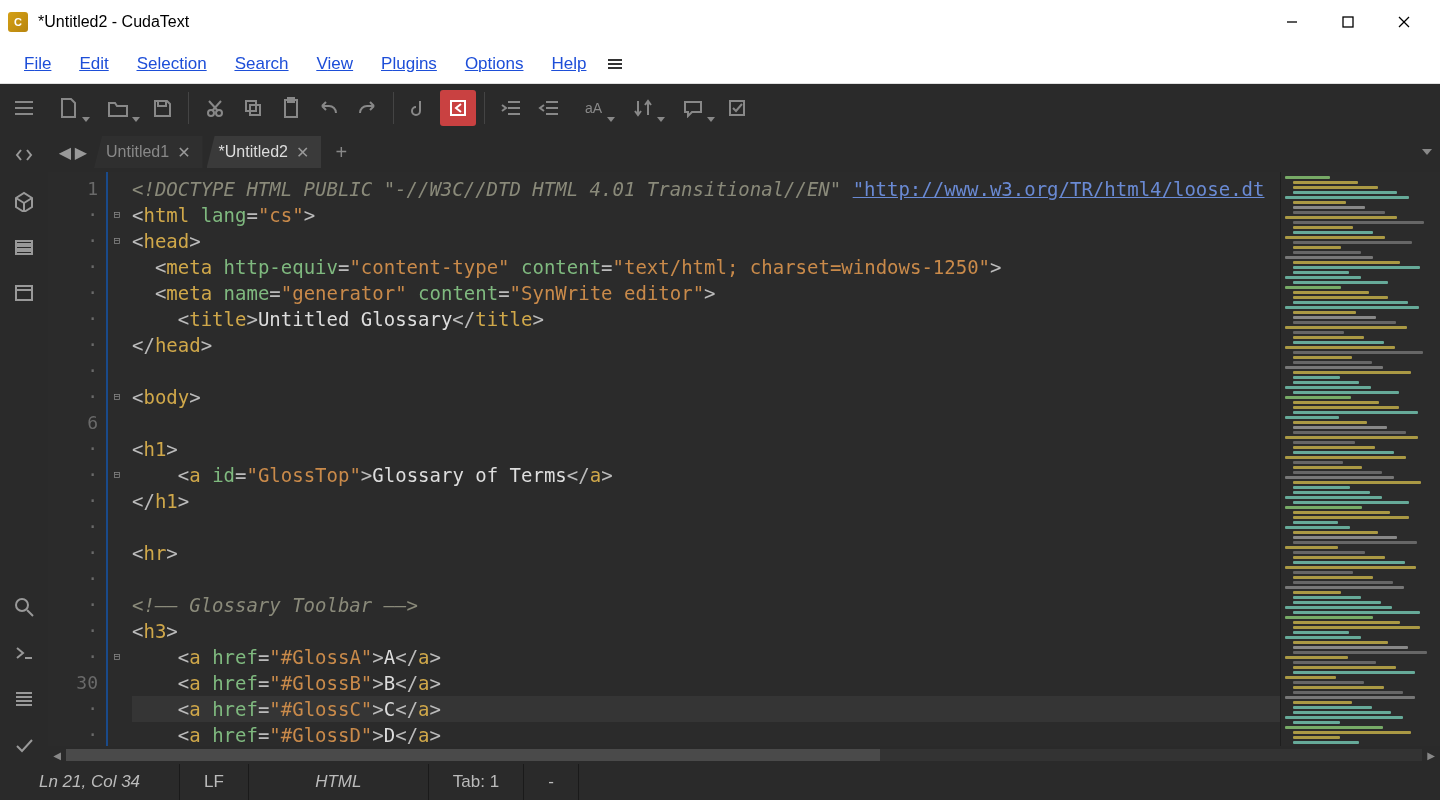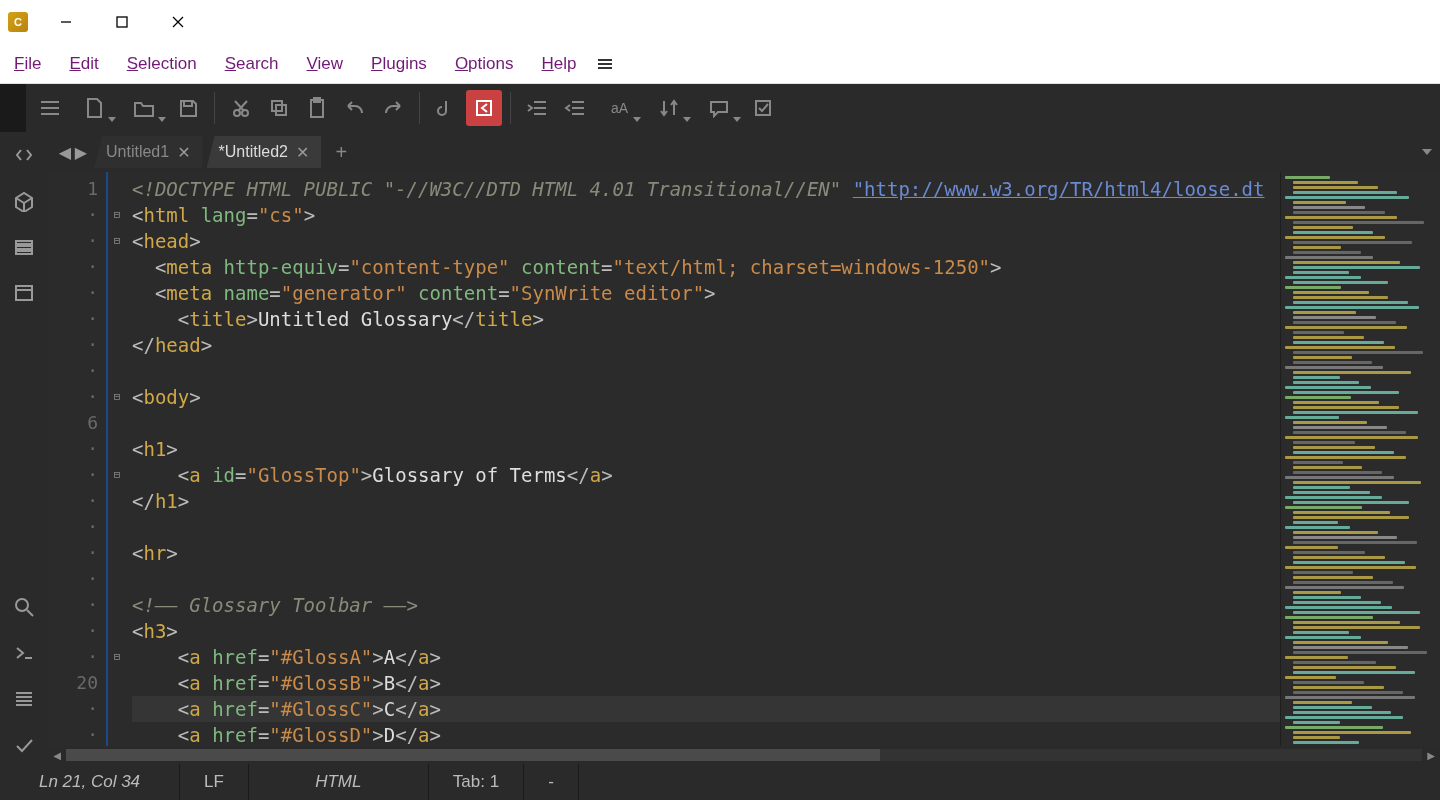--- a/index.html
+++ b/index.html
@@ -7,27 +7,27 @@
 
 
 .titlebar { height: 44px; background: #fff; color: #000; display: flex; align-items: center; padding: 0 8px; }
 .titlebar .app-icon { width: 20px; height: 20px; background: linear-gradient(135deg, #d4a015, #b8850f); border-radius: 3px; margin-right: 10px; display: flex; align-items: center; justify-content: center; font-size: 11px; color: #fff; font-weight: bold; }
 .titlebar .title { font-size: 16px; flex: 1; }
 .titlebar .win-controls { display: flex; }
 .titlebar .win-btn { width: 56px; height: 44px; display: flex; align-items: center; justify-content: center; cursor: pointer; }
 .titlebar .win-btn svg { stroke: #000; stroke-width: 1.3; fill: none; }
 
 
-.menubar { height: 40px; background: #fff; color: #701a75; display: flex; align-items: center; padding: 0 0; font-size: 17px; border-bottom: 1px solid #e0e0e0; }
+.menubar { height: 40px; background: #fff; color: #1d4ed8; display: flex; align-items: center; padding: 0 10px; font-size: 17px; border-bottom: 1px solid #e0e0e0; text-decoration: underline; }
 .menubar .menu-item { padding: 6px 14px; cursor: pointer; }
 .menubar .menu-item .ul { text-decoration: underline; }
 .menubar .ham { margin-left: 6px; display: flex; align-items: center; }
 
 
-.toolbar { height: 48px; background: #2a2a2a; display: flex; align-items: center; padding: 16px 6px; gap: 2px; margin-left: 26px; }
+.toolbar { height: 48px; background: #2a2a2a; display: flex; align-items: center; padding: 16px 6px; gap: 2px; }
 .toolbar .tb-btn { width: 36px; height: 36px; display: flex; align-items: center; justify-content: center; cursor: pointer; border-radius: 3px; position: relative; }
 .toolbar .tb-btn svg { stroke: #888; fill: none; stroke-width: 2; }
 .toolbar .tb-btn.drop { width: 48px; }
 .toolbar .tb-btn .caret { position: absolute; right: 2px; bottom: 4px; width: 0; height: 0; border-left: 4px solid transparent; border-right: 4px solid transparent; border-top: 5px solid #888; }
 .toolbar .sep { width: 1px; height: 32px; background: #444; margin: 0 6px; }
 .toolbar .tb-btn.active { background: #c94141; }
 .toolbar .tb-btn.active svg { stroke: #fff; }
 
 
 .main { display: flex; height: calc(800px - 44px - 40px - 48px - 36px); }
@@ -83,20 +83,21 @@
 
 .statusbar { height: 36px; background: #2a2a2a; display: flex; align-items: center; color: #bbb; font-size: 17px; }
 .statusbar .cell { padding: 0 24px; border-right: 1px solid #1a1a1a; height: 100%; display: flex; align-items: center; white-space: nowrap; }
 .statusbar .cell.wide { min-width: 180px; justify-content: center; font-style: italic; }
 </style>
 </head>
 <body>
 
 <div class="titlebar">
   <div class="app-icon">C</div>
+  <div class="title">*Untitled2 - CudaText</div>
   <div class="win-controls">
     <div class="win-btn">
         <svg width="14" height="14">
           <line x1="2" y1="7" x2="12" y2="7"></line>
         </svg>
       </div>
     <div class="win-btn">
         <svg width="14" height="14">
           <rect x="2" y="2" width="10" height="10"></rect>
         </svg>
@@ -334,21 +335,21 @@
           <div class="ln">6</div>
           <div class="ln dot"></div>
           <div class="ln dot"></div>
           <div class="ln dot"></div>
           <div class="ln dot"></div>
           <div class="ln dot"></div>
           <div class="ln dot"></div>
           <div class="ln dot"></div>
           <div class="ln dot"></div>
           <div class="ln dot"></div>
-          <div class="ln">20</div>
+          <div class="ln">30</div>
           <div class="ln dot"></div>
           <div class="ln dot"></div>
         </div>
       <div class="fold-col" id="foldcol">
           <div class="fc"></div>
           <div class="fc">⊟</div>
           <div class="fc">⊟</div>
           <div class="fc"></div>
           <div class="fc"></div>
           <div class="fc"></div>

